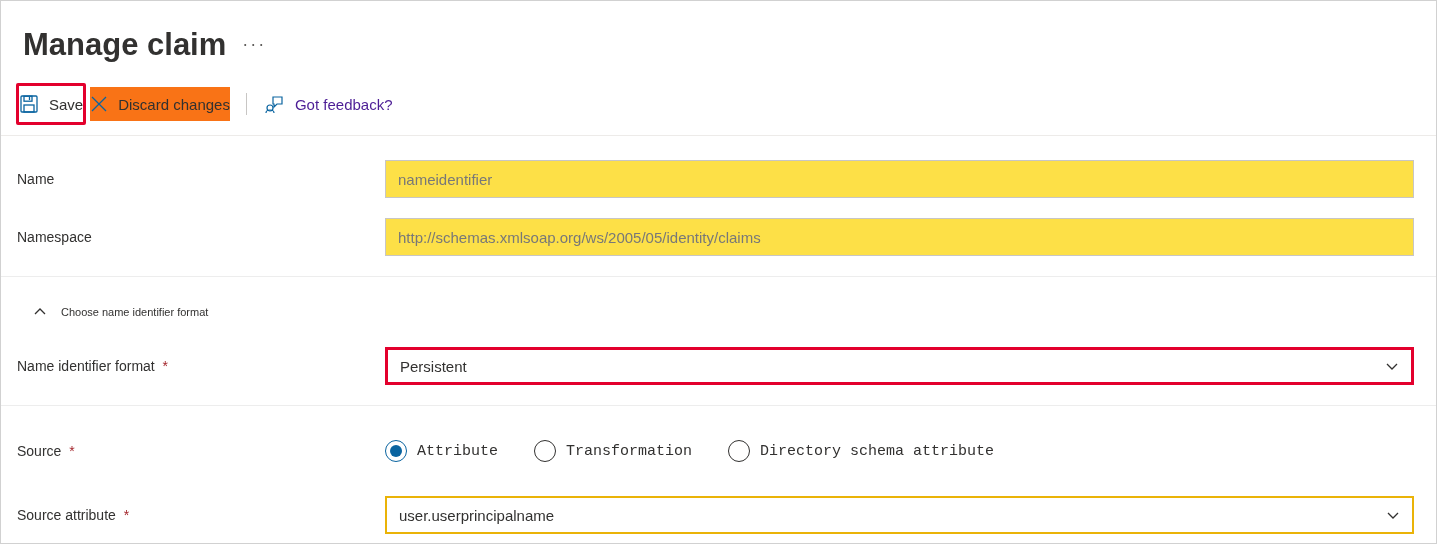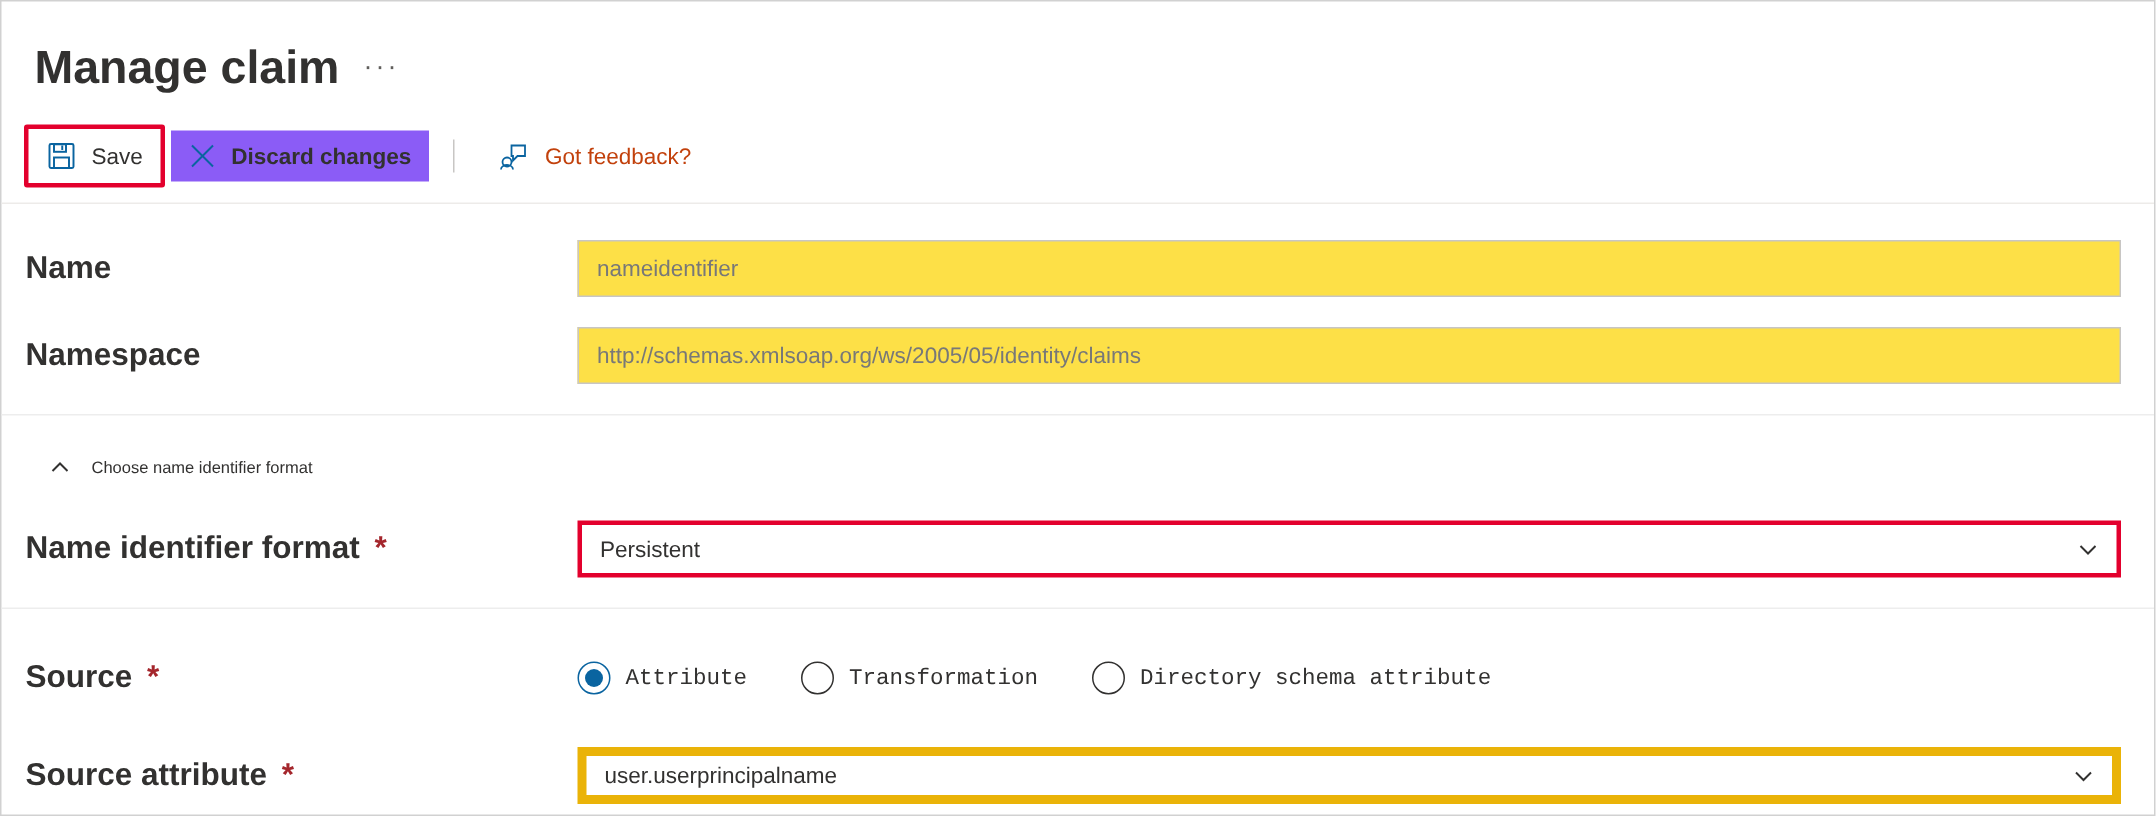--- a/index.html
+++ b/index.html
@@ -34,65 +34,63 @@
     display: flex;
     align-items: center;
     gap: 0;
     padding: 18px 15px 10px 15px;
     border-bottom: 1px solid #edebe9;
   }
   .toolbar-btn {
     display: inline-flex;
     align-items: center;
     gap: 10px;
-    padding: 8px 12px;
+    padding: 8px 0;
     background: none;
     border: none;
     cursor: pointer;
     font-size: 15px;
     color: #323130;
     font-family: inherit;
   }
   .toolbar-btn.save-outline {
     border: 3px solid #e3002d;
     border-radius: 2px;
   }
   .toolbar-btn.discard {
-    background: #8b5cf6;
+    background: #f97316;
     margin-left: 4px;
-    font-weight: bold;
   }
   .divider {
     width: 1px;
     height: 22px;
     background: #c8c6c4;
     margin: 0 16px;
   }
-  .feedback { color: #c2410c; }
+  .feedback { color: #4c1d95; }
   .form-area { padding: 14px 0 0 0; }
   .form-row {
     display: flex;
     align-items: center;
     padding: 10px 14px;
     gap: 0;
   }
   .form-label {
     width: 370px;
     flex-shrink: 0;
-    font-size: 21px;
+    font-size: 14px;
     color: #323130;
     padding-left: 2px;
-    font-weight: bold;
   }
   .form-label .req { color: #a4262c; margin-left: 4px; }
   .form-field { flex: 1; padding-right: 8px; }
   .text-input, .select-input {
     width: 100%;
     height: 38px;
-    border: 6px solid #eab308;
+    border: 2px solid #eab308;
     padding: 0 12px;
     font-size: 15px;
     font-family: inherit;
     color: #323130;
     background: #fff;
   }
   .text-input.readonly {
     background: #fde047;
     color: #787878;
     border: 1px solid #c8c6c4;

